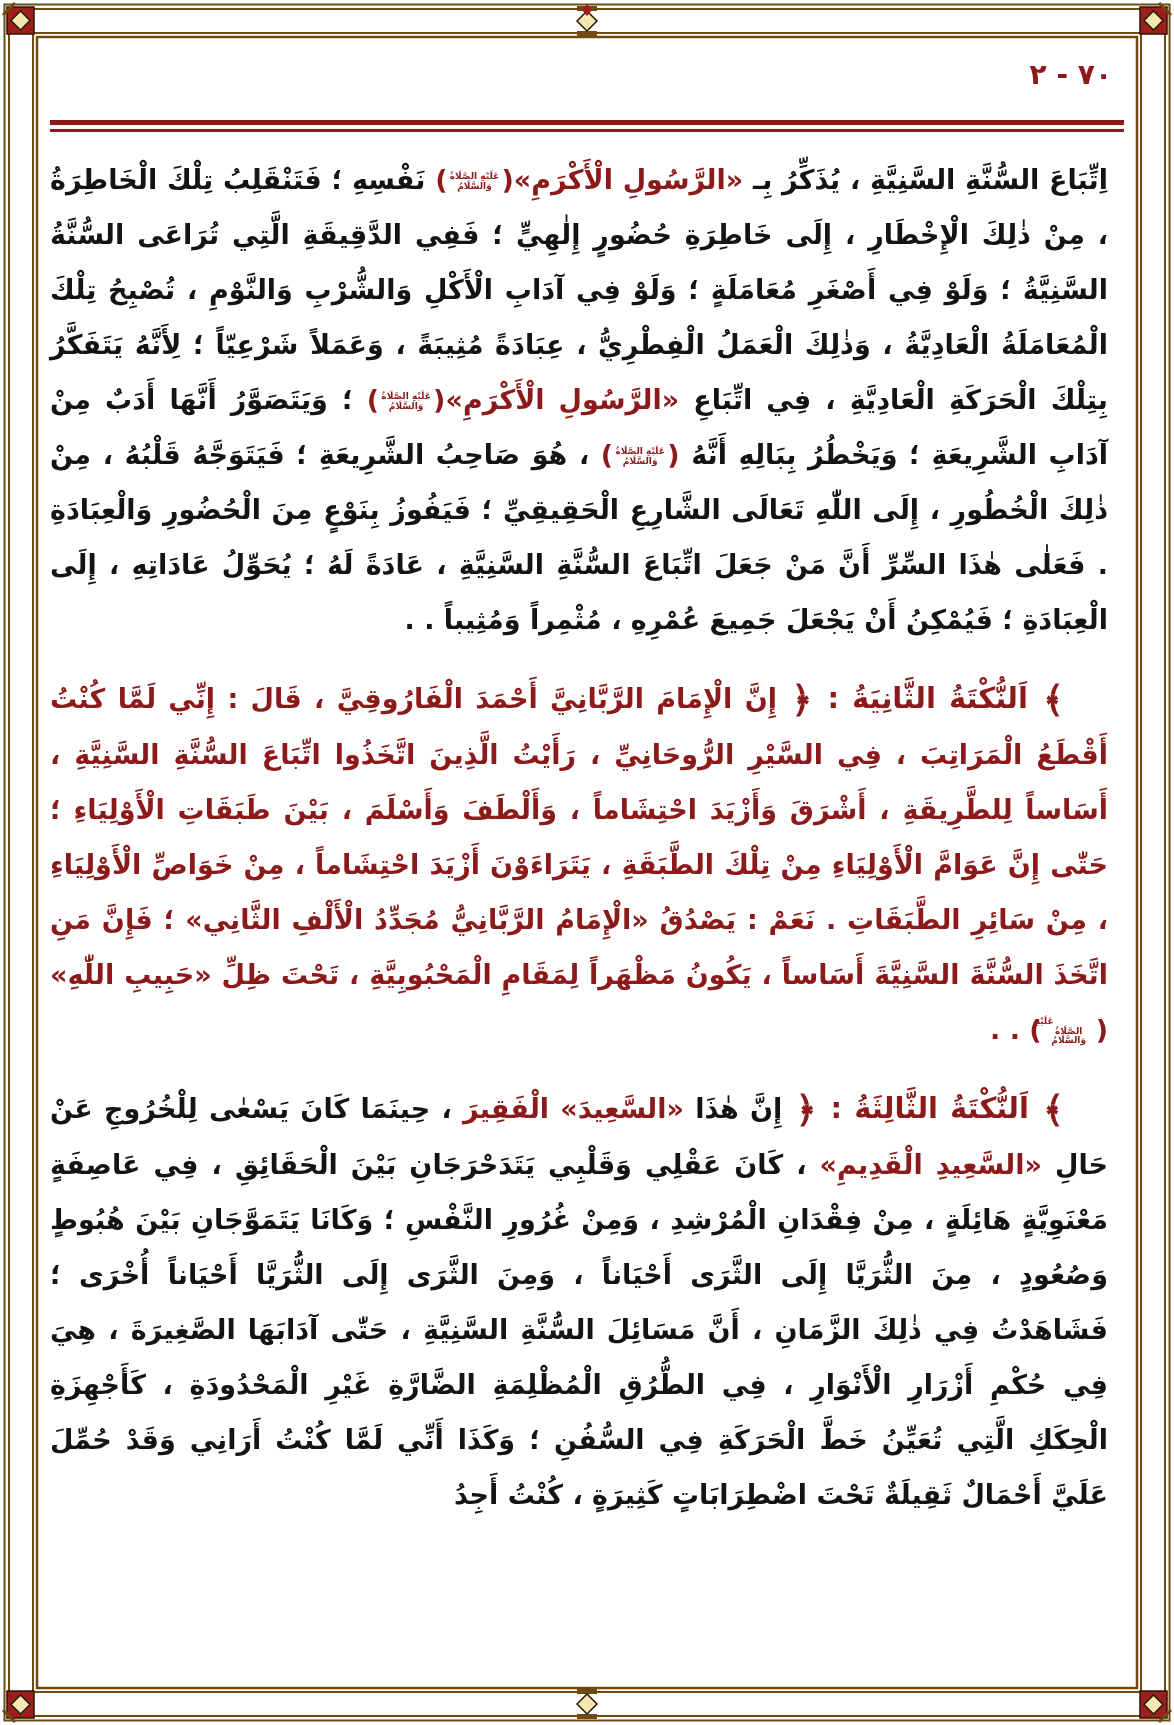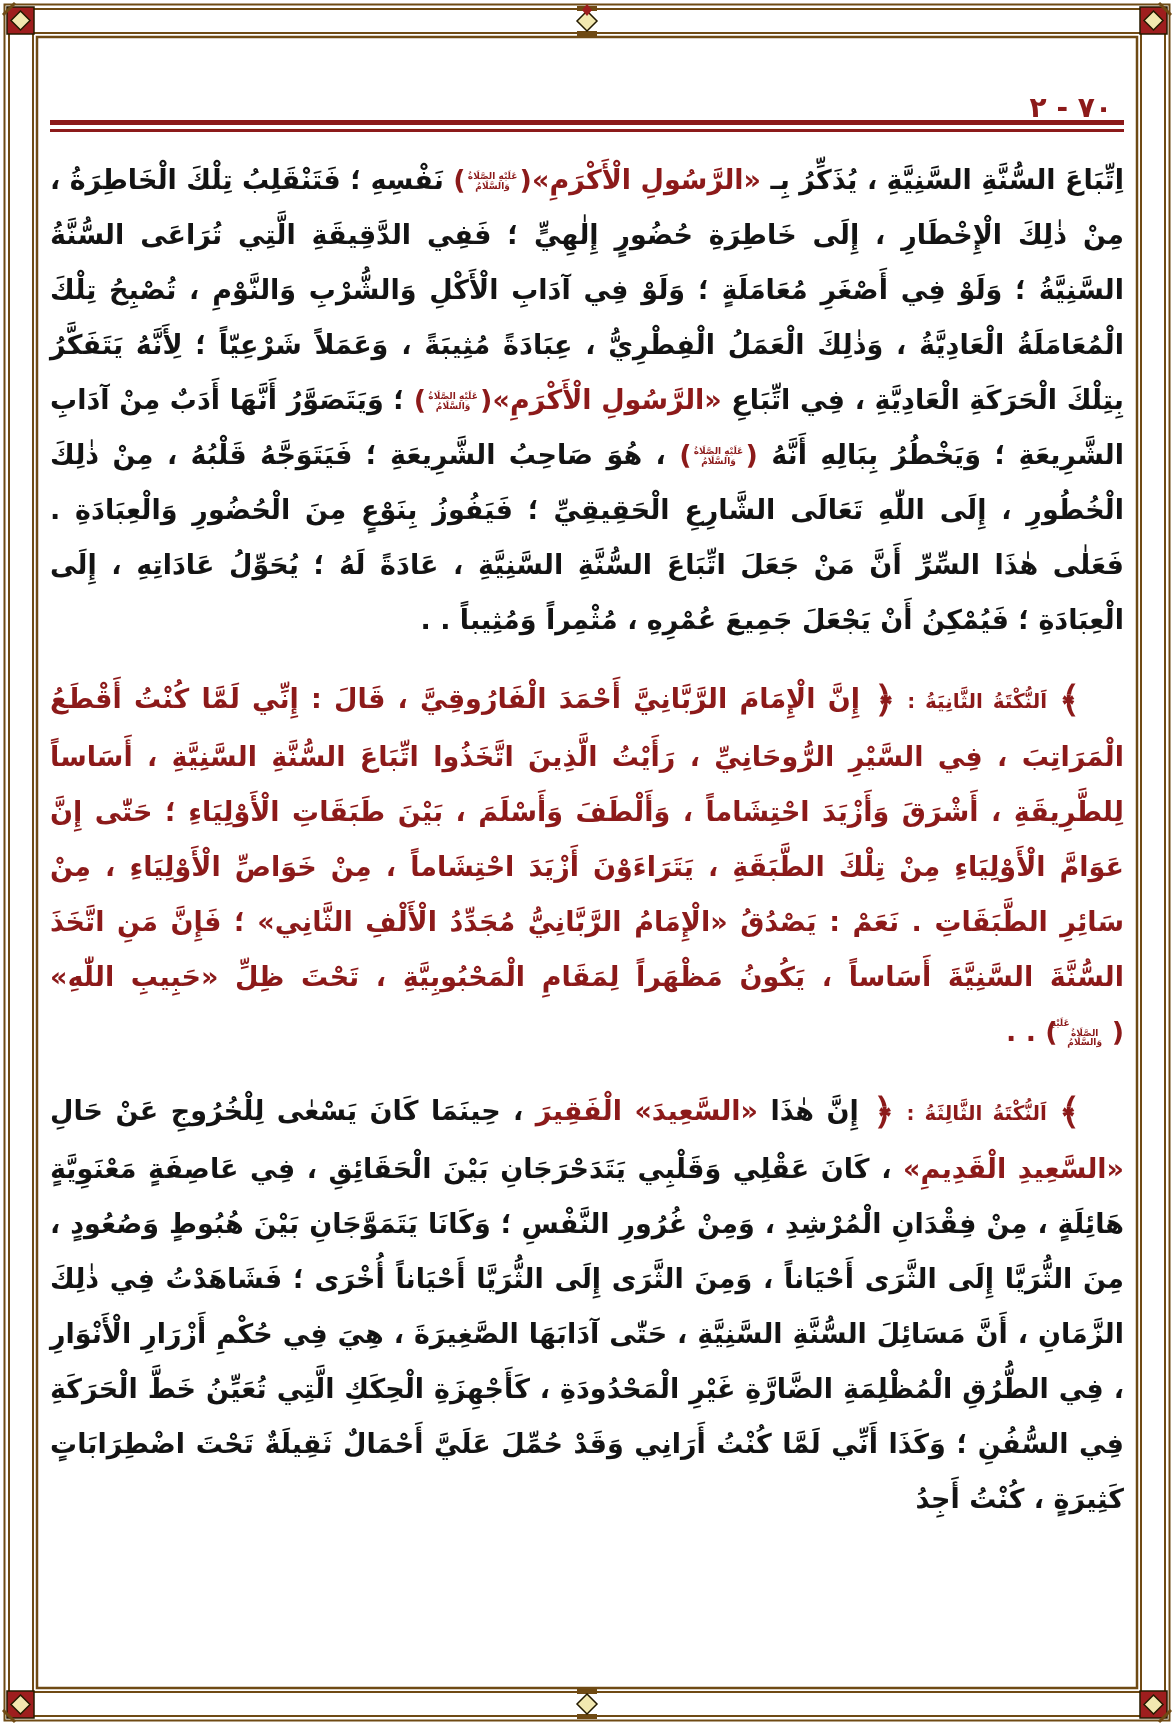--- a/index.html
+++ b/index.html
@@ -23,32 +23,32 @@
   .f-white{fill:#ffffff;}
   .st{stroke:var(--border-outline);}
   .ln{stroke:var(--border-brown);fill:none;}
   .f-brown{fill:var(--border-brown);}
 
   .content{position:absolute;top:46px;left:50px;right:50px;bottom:46px;direction:rtl;}
   .header{position:relative;height:62px;}
   .title{position:absolute;top:10px;left:0;right:104px;text-align:center;
          font-size:31px;font-weight:bold;color:var(--heading-red);}
   .pagenum{position:absolute;top:12px;right:12px;font-size:28px;font-weight:bold;
-           color:var(--heading-red);letter-spacing:2px;margin-top:33px;}
+           color:var(--heading-red);letter-spacing:2px;}
   .rule{background:var(--heading-red);}
   .rule-thick{height:5px;margin-top:12px;}
   .rule-thin{height:3px;margin-top:4px;}
 
   .text-body{margin-top:20px;font-size:27px;font-weight:bold;line-height:55px;
              text-align:justify;color:var(--text-black);}
-  .para{margin:0 0 24px 0;}
+  .para{margin:0 16px 24px 0;}
   .para.indent{text-indent:42px;}
   .run-red{color:var(--heading-red);}
   .run-black{color:var(--text-black);}
-  .run-red.big{font-size:20px;}
+  .run-red.big{font-size:29px;}
   .ornament{color:var(--heading-red);font-size:36px;vertical-align:-4px;padding:0 2px;}
   .stamp{color:var(--heading-red);white-space:nowrap;}
   .stamp-inner{display:inline-block;width:54px;font-size:9px;line-height:9.5px;
                white-space:normal;text-align:center;vertical-align:middle;
                font-weight:bold;}
 </style>
 </head>
 <body>
 
 <div class="page">

